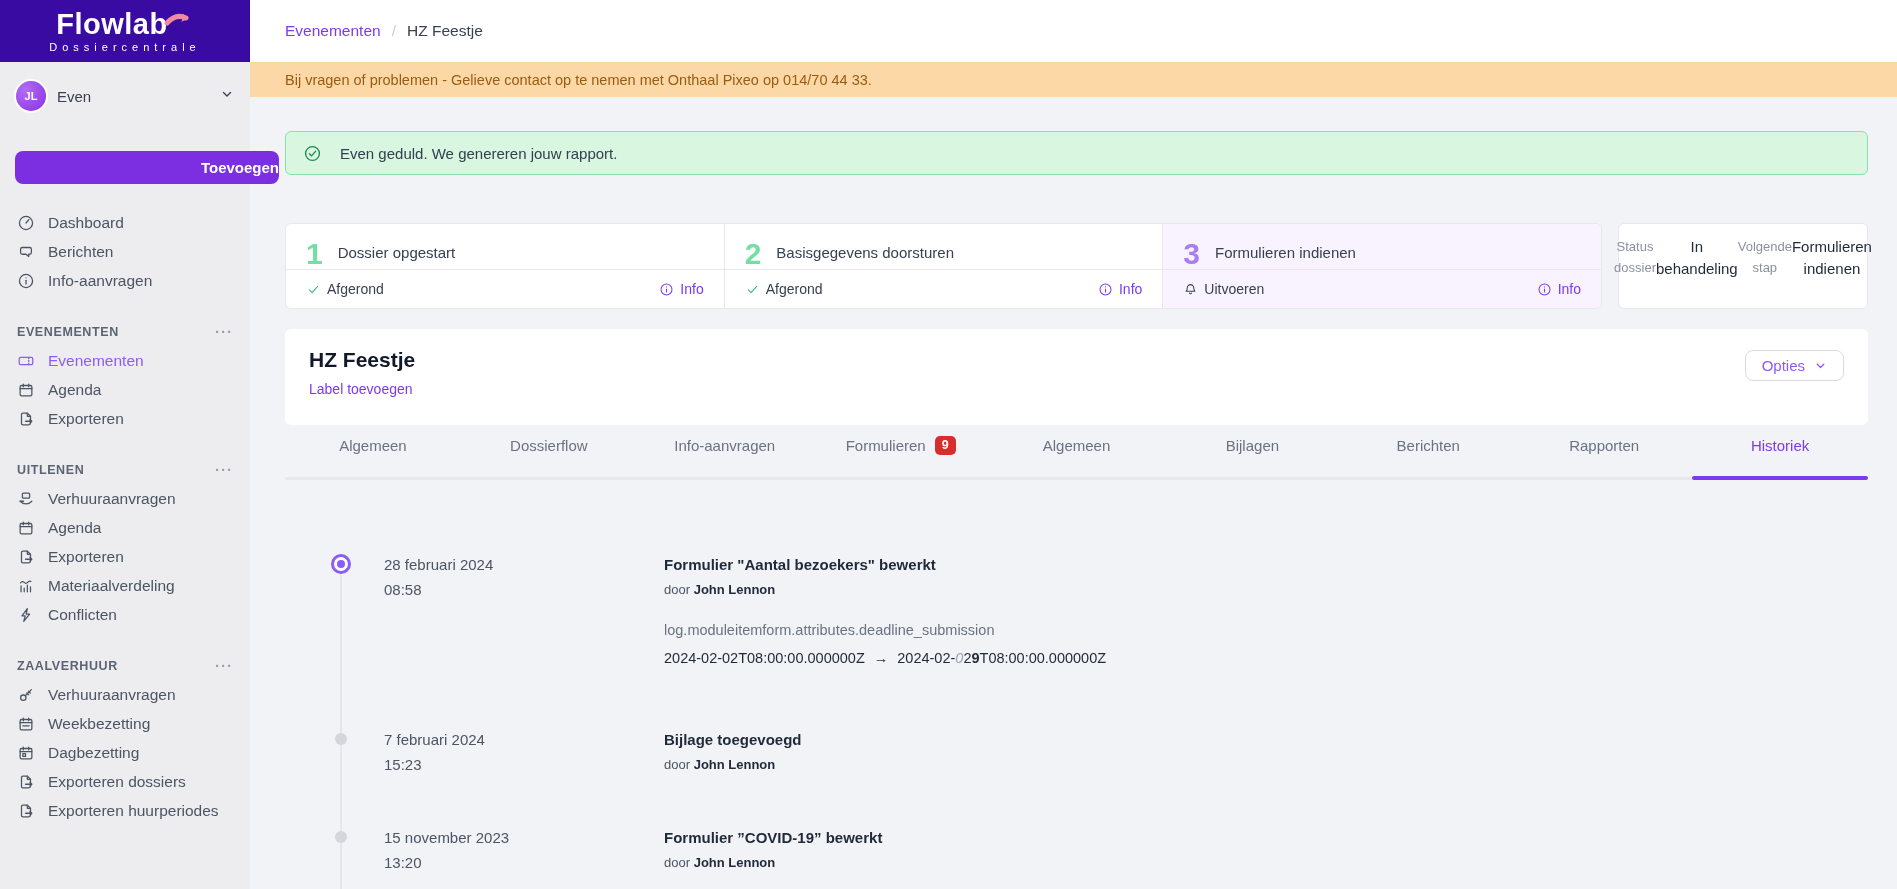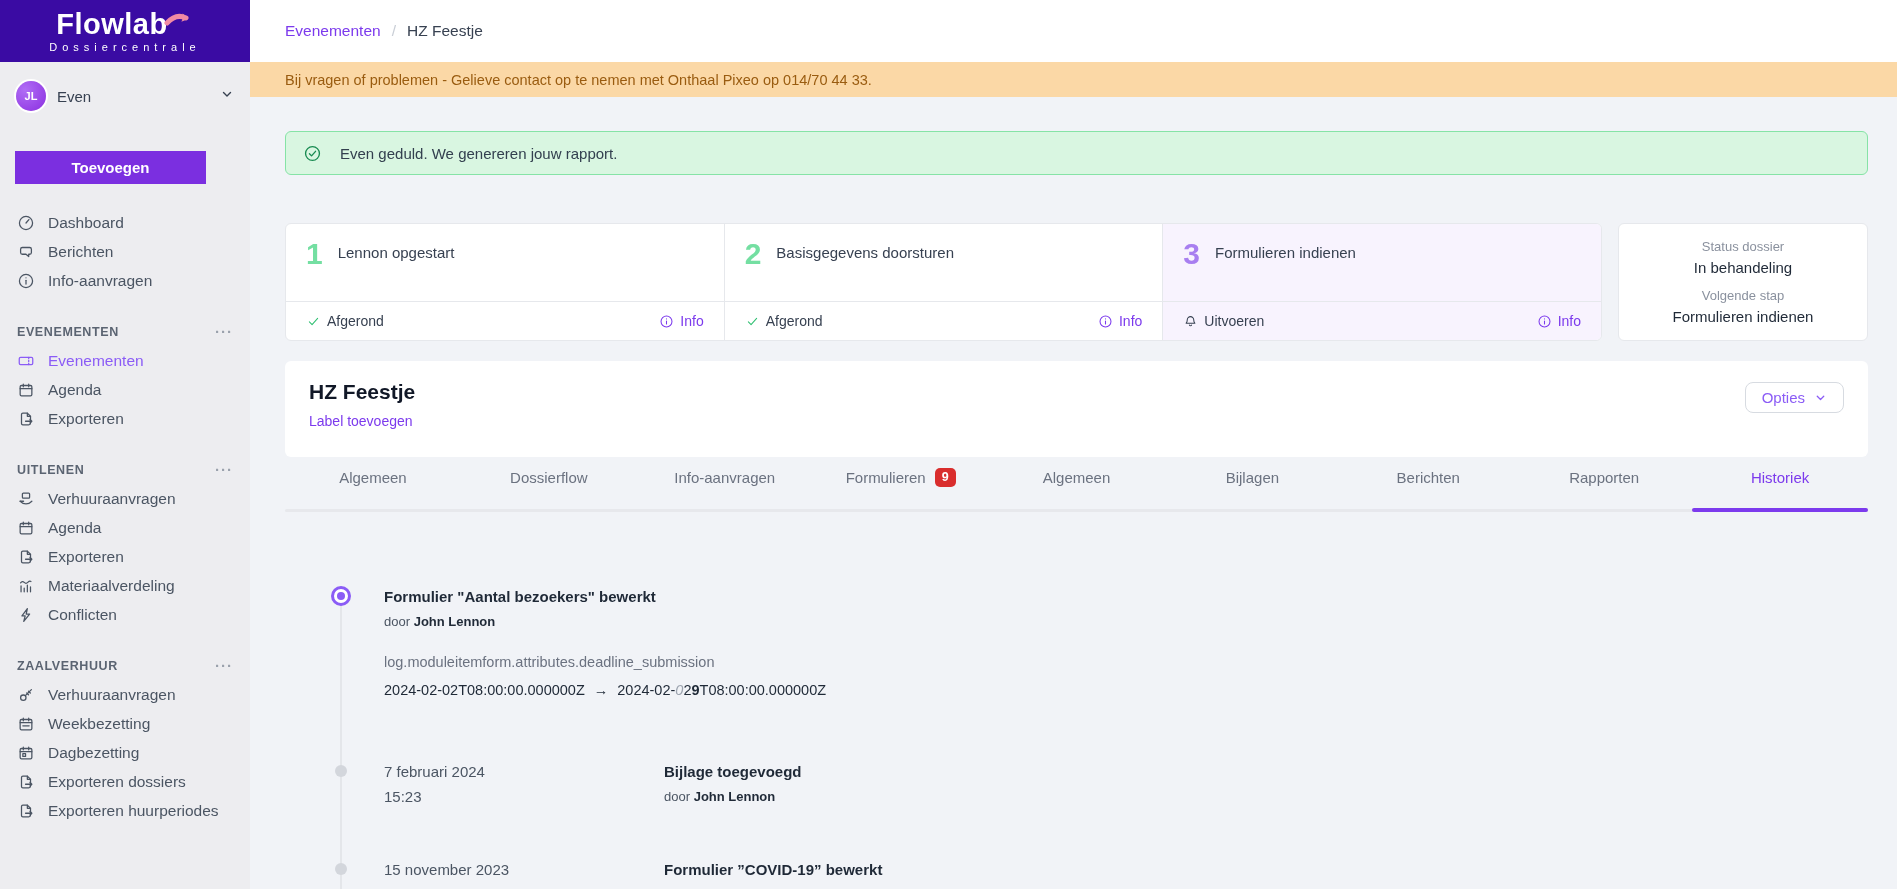--- a/index.html
+++ b/index.html
@@ -21,23 +21,23 @@
   .user-row { margin:19px 16px 0 16px; display:flex; align-items:center; gap:11px; cursor:pointer; }
   .avatar {
     width:30px; height:30px; border-radius:50%; color:#fff; font-size:11px; font-weight:700;
     background:radial-gradient(circle at 30% 30%, #b06df5, #8b2fe0);
     display:flex; align-items:center; justify-content:center; flex:none;
     box-shadow:0 0 0 2px #fff;
   }
   .user-name { font-size:15px; color:#374151; }
   .user-chevron { margin-left:auto; color:#374151; }
   .add-btn {
-    display:block; margin:40px 15px 0 15px; width:191px; height:33px;
-    background:#7b2fe0; color:#fff; border:none; border-radius:0;
-    font-size:15px; font-weight:700; font-family:inherit; cursor:pointer;
+    display:block; margin:40px 15px 0 15px; width:264px; height:33px;
+    background:#7b2fe0; color:#fff; border:none; border-radius:8px;
+    font-size:15px; font-weight:700; font-family:inherit; cursor:pointer;text-align:right;
   }
   .nav { margin-top:24px; }
   .nav-item {
     height:29px; display:flex; align-items:center; gap:13px; padding:0 17px;
     font-size:15.5px; color:#4b5563; cursor:pointer; white-space:nowrap;
   }
   .nav-item svg { width:18px; height:18px; flex:none; }
   .nav-item.active { color:#8b5cf6; }
   .nav-section {
     margin-top:22px; height:29px; display:flex; align-items:center; justify-content:space-between;
@@ -74,21 +74,21 @@
   .step-footer {
     height:39px; flex:none; border-top:1px solid #e6e8ec; display:flex; align-items:center;
     justify-content:space-between; padding:0 20px; font-size:14px; color:#374151;
   }
   .chip { display:flex; align-items:center; gap:6px; }
   .chip svg { width:15px; height:15px; }
   .chip.check svg { color:#2fbf71; }
   .chip.info { color:#7c3aed; cursor:pointer; }
   .status-card {
     width:250px; flex:none; background:#fff; border:1px solid #e6e8ec; border-radius:6px;
-    display:flex; flex-direction:column; justify-content:center; text-align:center; padding:12px 10px;
+    display:flex; flex-direction:row; justify-content:center; text-align:center; padding:12px 10px;
   }
   .sc-label { font-size:13px; color:#8a919e; line-height:21px; }
   .sc-value { font-size:15px; color:#1f2937; font-weight:500; line-height:22px; }
   .sc-value.mb { margin-bottom:6px; }
   
   .dossier-panel {
     height:96px; background:#fff; border-radius:6px; padding:19px 24px;
     display:flex; justify-content:space-between; align-items:flex-start;
   }
   .dossier-title { font-size:21px; font-weight:700; color:#111827; }
@@ -319,21 +319,21 @@
         </svg>
       <span>Even geduld. We genereren jouw rapport.</span>
     </div>
 
     <div class="steps-row">
       <div class="steps-group">
 
         <div class="step">
           <div class="step-main">
             <span class="step-number">1</span>
-            <span class="step-title">Lennon opgestart</span>
+            <span class="step-title">Dossier opgestart</span>
           </div>
           <div class="step-footer">
             <span class="chip check">
               <svg viewBox="0 0 20 20">
                   <path d="M4.5 10.5l3.6 3.6 7.4-8.2"></path>
                 </svg>
               <span>Afgerond</span>
             </span>
             <span class="chip info">
               <svg viewBox="0 0 20 20">
@@ -447,20 +447,24 @@
     </div>
 
     <div class="timeline">
 
       <div class="t-entry gap-lg">
         <div class="t-marker">
           <span class="dot">
               <span class="dot-core"></span>
             </span>
         </div>
+        <div class="t-date">
+          <div>28 februari 2024</div>
+          <div>08:58</div>
+        </div>
         <div class="t-body">
           <div class="t-title">Formulier "Aantal bezoekers" bewerkt</div>
           <div class="t-by">
             <span>door</span>
             <b>John Lennon</b>
           </div>
           <div class="t-detail">
             <div class="t-log">log.moduleitemform.attributes.deadline_submission</div>
             <div class="t-diff">
               <span>2024-02-02T08:00:00.000000Z</span><span class="arrow">→</span><span>2024-02-</span><i>0</i><span>2</span><strong>9</strong><span>T08:00:00.000000Z</span>

